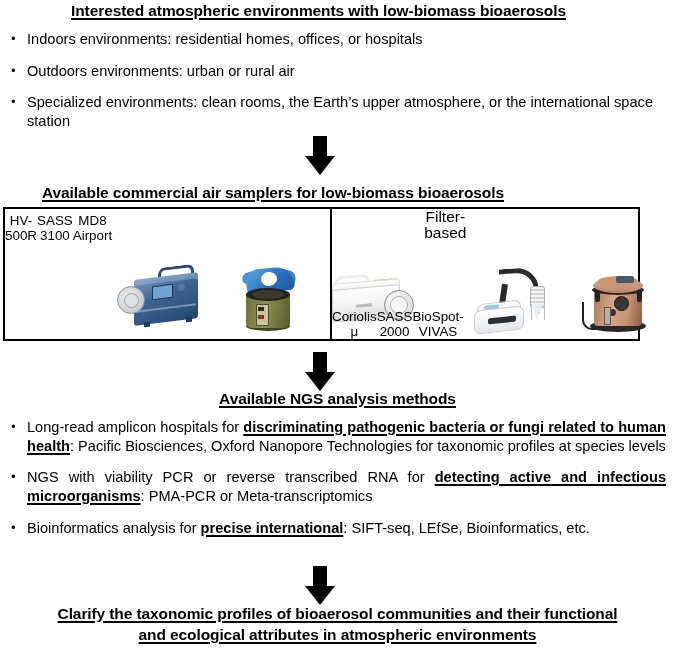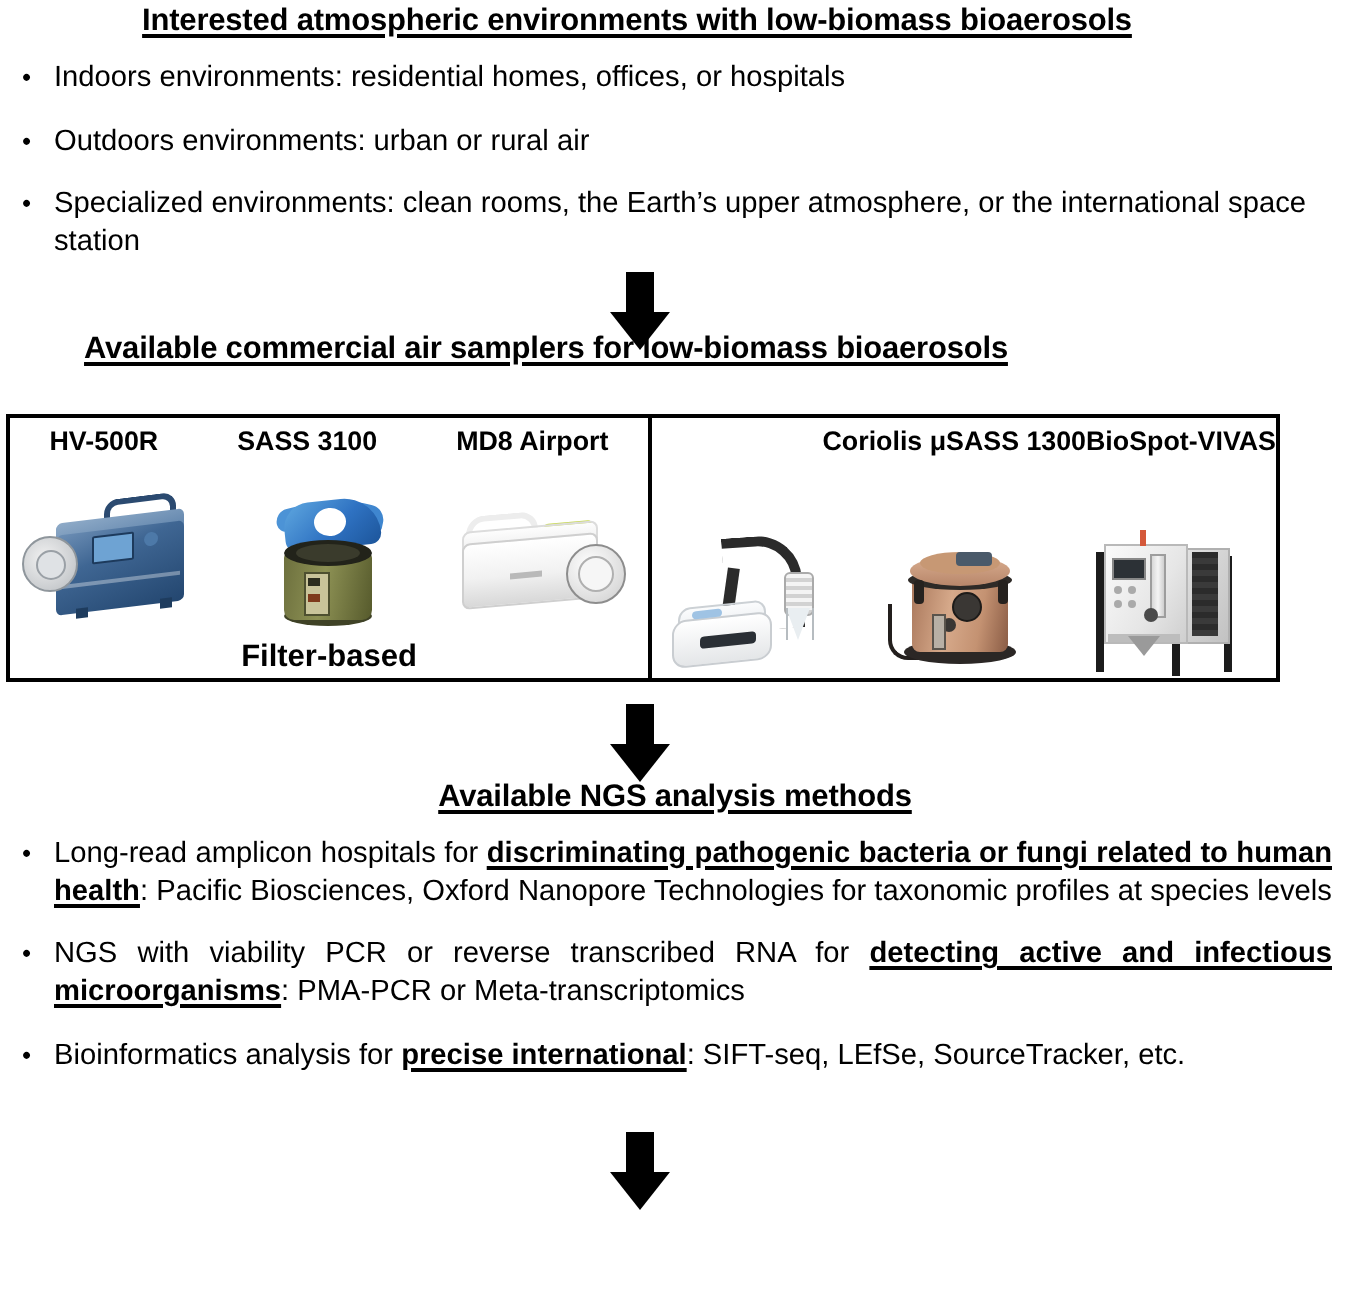--- a/index.html
+++ b/index.html
@@ -31,21 +31,21 @@
     letter-spacing: -0.1px;
     line-height: 1.15;
   }
   .heading span.u {
     text-decoration: underline;
     text-underline-offset: 2px;
     text-decoration-thickness: 1.6px;
   }
 
   #heading-top { position: absolute; left: 0; top: 2px; width: 637px; }
-  #heading-samplers { position: absolute; left: 0; top: 166px; width: 546px; }
+  #heading-samplers { position: absolute; left: 0; top: 184px; width: 546px; }
   #heading-ngs { position: absolute; left: 0; top: 390px; width: 675px; }
   #heading-conclusion {
     position: absolute; left: 10px; top: 604px; width: 655px;
     line-height: 1.35;
   }
 
   
   .bullet-list { position: absolute; }
   .bullet-row {
     display: flex;
@@ -112,23 +112,21 @@
     width: 637px;
     height: 134px;
     border: 2.2px solid #000;
     box-sizing: border-box;
     display: flex;
     background: #fff;
   }
   .sampler-group {
     position: relative;
     display: flex;
-    flex-direction: column;
     box-sizing: border-box;
-    font-weight: bold;
   }
   #group-filter { width: 327px; border-right: 2.2px solid #000; }
   #group-liquid { flex: 1; align-items: flex-end; }
 
   .sampler-labels {
     display: flex;
     justify-content: space-around;
     padding-top: 4px;
     font-size: 13.4px;
   }
@@ -502,21 +500,21 @@
         </div>
 
       </div>
 
       <div class="group-caption">Filter-based</div>
     </div>
 
     <div class="sampler-group" id="group-liquid">
       <div class="sampler-labels">
         <div class="sampler-label">Coriolis μ</div>
-        <div class="sampler-label">SASS 1300</div>
+        <div class="sampler-label">SASS 2000</div>
         <div class="sampler-label">BioSpot-VIVAS</div>
       </div>
 
       <div class="sampler-images">
 
         <div class="sampler-cell" id="dev-coriolis">
           <div class="dev neck"></div>
           <div class="dev neck-l"></div>
           <div class="dev collar"></div>
           <div class="dev cone"></div>
@@ -582,23 +580,27 @@
       <span class="bullet-text justify"><span>Long-read amplicon hospitals for </span><b class="u">discriminating pathogenic bacteria or fungi related to human health</b><span>: Pacific Biosciences, Oxford Nanopore Technologies for taxonomic profiles at species levels</span></span>
     </div>
 
     <div class="bullet-row">
       <span class="bullet-dot">•</span>
       <span class="bullet-text justify"><span>NGS with viability PCR or reverse transcribed RNA for </span><b class="u">detecting active and infectious microorganisms</b><span>: PMA-PCR or Meta-transcriptomics</span></span>
     </div>
 
     <div class="bullet-row">
       <span class="bullet-dot">•</span>
-      <span class="bullet-text justify"><span>Bioinformatics analysis for </span><b class="u">precise international</b><span>: SIFT-seq, LEfSe, SourceTracker, etc.</span></span>
+      <span class="bullet-text justify"><span>Bioinformatics analysis for </span><b class="u">precise international</b><span>: SIFT-seq, LEfSe, Bioinformatics, etc.</span></span>
     </div>
   </div>
 
   <div class="arrow" id="arrow-3">
     <div class="shaft"></div>
       <div class="head"></div>
   </div>
 
+  <div class="heading" id="heading-conclusion">
+    <span class="u">Clarify the taxonomic profiles of bioaerosol communities and their functional</span><br>
+    <span class="u">and ecological attributes in atmospheric environments</span>
+  </div>
 
 </div>
 
 </body></html>

